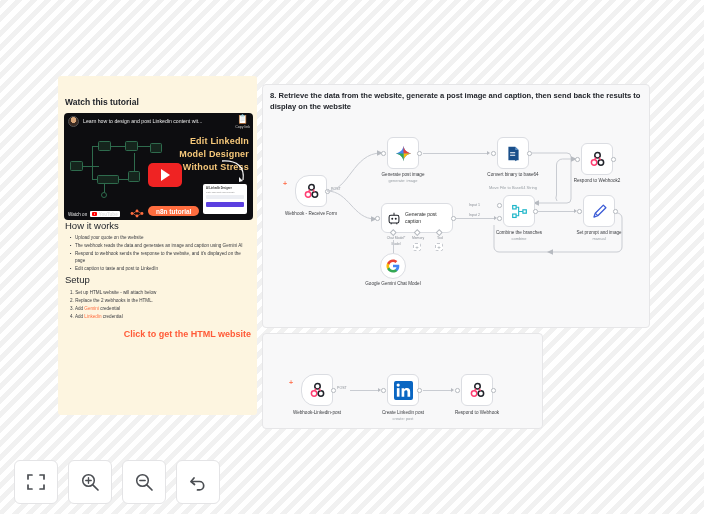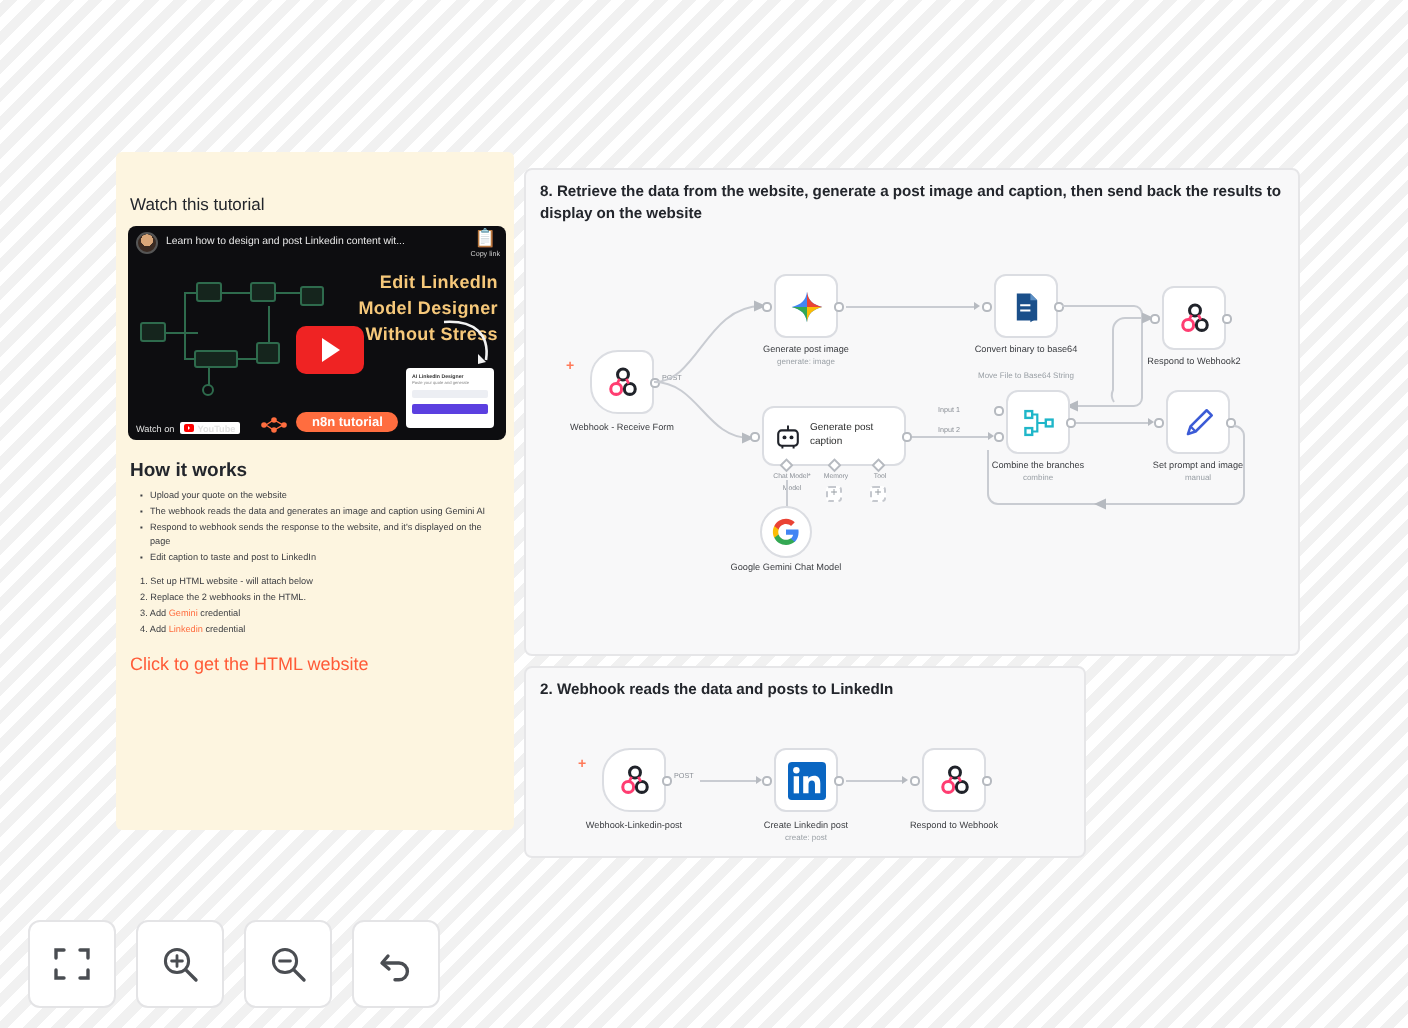--- a/index.html
+++ b/index.html
@@ -21,24 +21,24 @@
     position:absolute; left:58px; top:76px; width:199px; height:339px;
     background:#fdf5e0; border-radius:3px;
     padding:10px 6px 8px 6px;
     overflow:hidden;
   }
   .sticky h1 {
     font-size:9.5px; line-height:13px; font-weight:bold; color:#23262c;
     padding:0 1px;
   }
   .sticky h2 {
-    font-size:8.5px; font-weight:normal; color:#23262c; margin-top:11px; padding:0 1px;
+    font-size:8.5px; font-weight:bold; color:#23262c; margin-top:11px; padding:0 1px;
   }
   .sticky h3 {
-    font-size:9.5px; font-weight:bold; color:#23262c; margin-top:10px; padding:0 1px;
+    font-size:9.5px; font-weight:normal; color:#23262c; padding:0 1px;
   }
 
   
   .video {
     margin-top:6px; width:189px; height:107px; border-radius:4px;
     background:#0d0d10; position:relative; overflow:hidden;
   }
   .video .vhead { position:absolute; top:3px; left:4px; right:4px; display:flex; align-items:flex-start; }
   .video .avatar {
     width:11px; height:11px; border-radius:50%;
@@ -98,21 +98,21 @@
   .n8n-mark { position:absolute; left:66px; bottom:7px; width:14px; height:9px; }
 
   
   .sticky ul { list-style:none; margin-top:4px; padding-left:6px; }
   .sticky ul li { font-size:4.6px; line-height:6.6px; color:#3a3c40; position:relative; padding-left:5px; margin-bottom:1.6px; }
   .sticky ul li:before { content:"▪"; position:absolute; left:0; top:-0.5px; font-size:4px; color:#3a3c40; }
   .sticky ol { list-style:none; margin-top:4px; padding-left:6px; counter-reset:s; }
   .sticky ol li { font-size:4.6px; line-height:7px; color:#3a3c40; counter-increment:s; margin-bottom:1px; }
   .sticky ol li:before { content:counter(s) ". "; }
   .lnk { color:#ff6d3f; }
-  .cta { margin-top:9px; padding-left:1px; font-size:9px; font-weight:normal; color:#ff5a37; }
+  .cta { margin-top:9px; padding-left:1px; font-size:9px; font-weight:bold; color:#ff5a37;text-align:right; }
 
   
   .panel {
     position:absolute; background:#f8f8f9; border:1px solid #e6e6e8; border-radius:4px;
   }
   #panel1 { left:262px; top:84px; width:388px; height:244px; }
   #panel2 { left:262px; top:333px; width:281px; height:96px; }
   .panel-title {
     position:absolute; left:7px; top:6px; right:7px;
     font-size:7.6px; line-height:10.5px; font-weight:bold; color:#23262c;
@@ -241,20 +241,21 @@
   </div>
 
   <h3>How it works</h3>
   <ul>
     <li>Upload your quote on the website</li>
     <li>The webhook reads the data and generates an image and caption using Gemini AI</li>
     <li>Respond to webhook sends the response to the website, and it's displayed on the page</li>
     <li>Edit caption to taste and post to LinkedIn</li>
   </ul>
 
+  <h3>Setup</h3>
   <ol>
     <li><span>Set up HTML website - will attach below</span></li>
     <li><span>Replace the 2 webhooks in the HTML.</span></li>
     <li><span>Add </span><a class="lnk">Gemini</a><span> credential</span></li>
     <li><span>Add </span><a class="lnk">Linkedin</a><span> credential</span></li>
   </ol>
 
   <div class="cta">Click to get the HTML website</div>
 </div>
 
@@ -402,21 +403,20 @@
     <div class="node-label node-sub" style="left:336px; top:151px;">manual</div>
 
     <svg style="position:absolute; left:226px; top:120px; width:136px; height:52px;">
       <path d="M128 8 a5 5 0 0 1 5 5 V42 a5 5 0 0 1 -5 5 H10 a5 5 0 0 1 -5 -5 V20" stroke="#c9ccd2" stroke-width="1" fill="none"></path>
       <path d="M64 44.2 L58 47 L64 49.8 Z" fill="#b6bac0"></path>
     </svg>
   </div>
 </div>
 
 <div class="panel" id="panel2">
-  <div class="panel-title">2. Webhook reads the data and posts to LinkedIn</div>
   <div class="canvas">
 
     <div class="plus-icon" style="left:26px; top:45px;">+</div>
     <div class="node webhook" style="left:38px; top:40px;">
       <svg width="17" height="17" viewBox="0 0 20 20">
         <circle cx="6" cy="13.5" r="3.2" fill="none" stroke="#ff3d71" stroke-width="1.8"></circle>
         <circle cx="14" cy="13.5" r="3.2" fill="none" stroke="#20232a" stroke-width="1.8"></circle>
         <circle cx="10" cy="5" r="3.2" fill="none" stroke="#20232a" stroke-width="1.8"></circle>
         <path d="M8 7.6 L6.6 10.4 M12 7.6 L13.4 10.4" stroke="#ff3d71" stroke-width="1.6" fill="none"></path>
       </svg>

